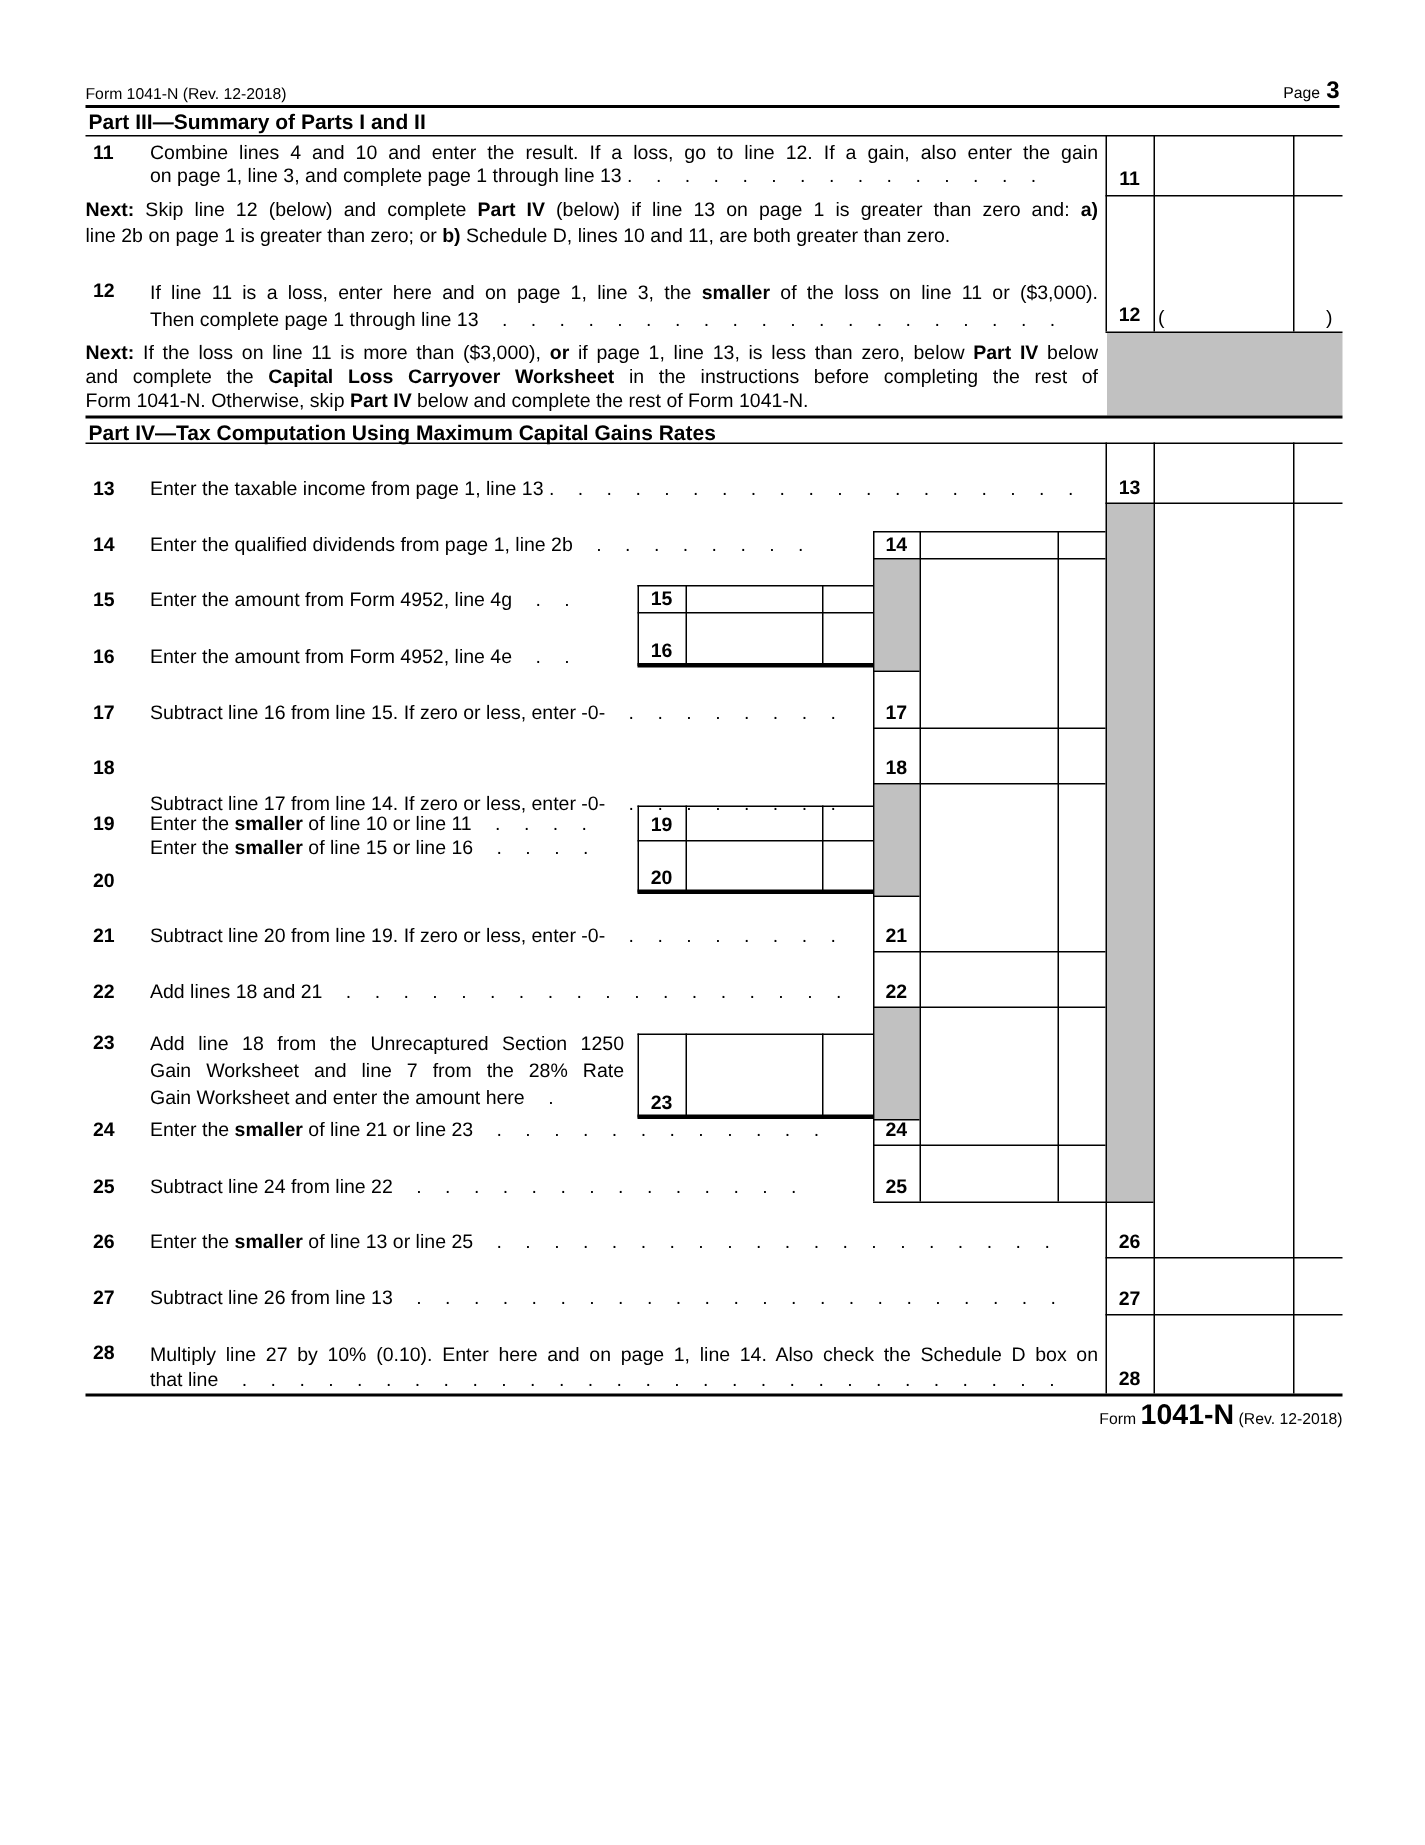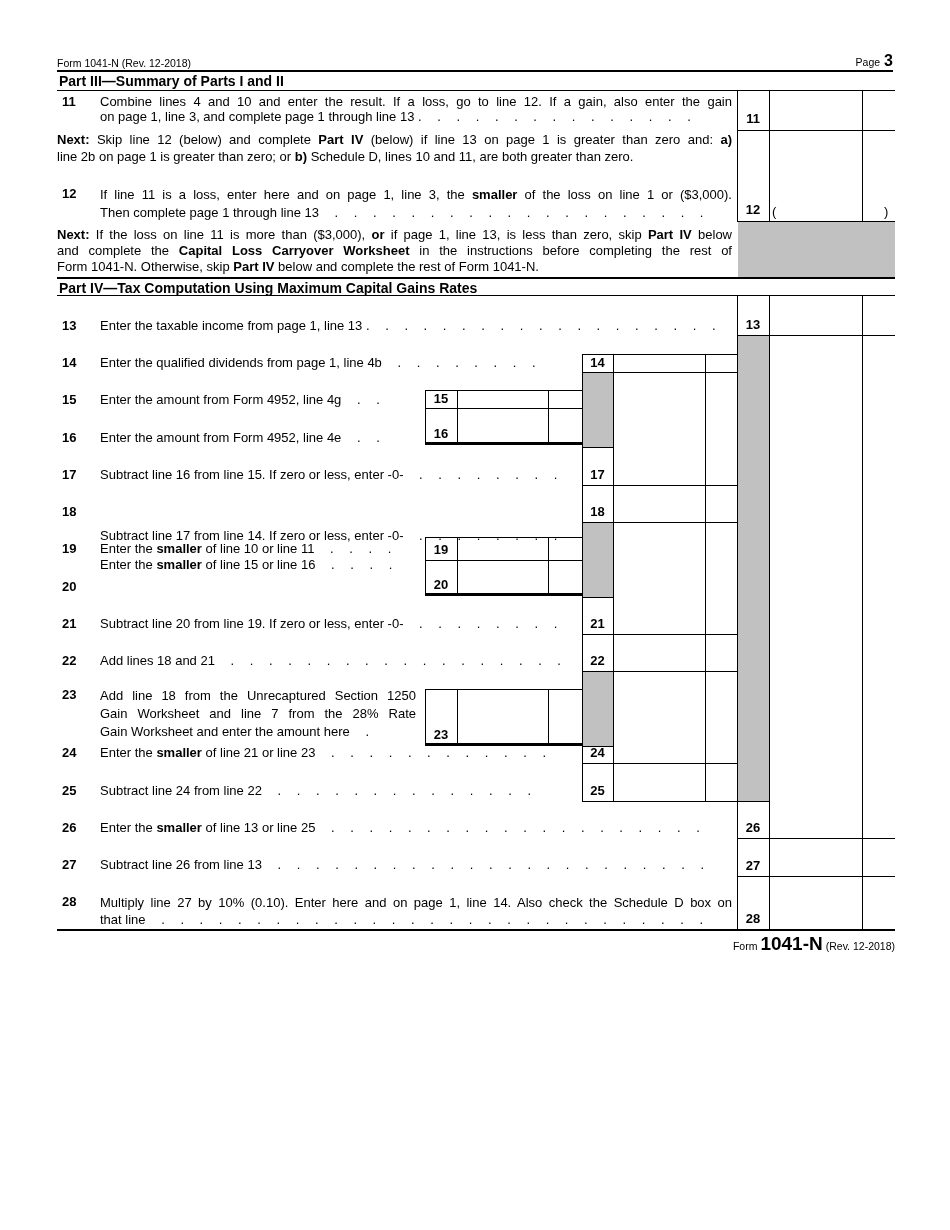--- a/index.html
+++ b/index.html
@@ -50,44 +50,44 @@
   <span class="elabel el-outer" style="top:111px">11</span>
   <div class="field" style="left:770px;top:95px;width:124px;height:34px"></div>
 
   <div class="txt nexts" style="top:131px;line-height:17px">
       <div class="jline"><span style="font-weight: bold;">Next:</span><span> Skip line 12 (below) and complete </span><span style="font-weight: bold;">Part IV</span><span> (below) if line 13 on page 1 is greater than zero and: </span><span style="font-weight: bold;">a)</span></div>
       <div><span>line 2b on page 1 is greater than zero; or </span><span style="font-weight: bold;">b)</span><span> Schedule D, lines 10 and 11, are both greater than zero.</span></div>
     </div>
 
   <span class="num" style="top:186px">12</span>
   <div class="txt w-outer" style="top:186px;line-height:18px">
-      <div class="jline"><span>If line 11 is a loss, enter here and on page 1, line 3, the </span><span style="font-weight: bold;">smaller</span><span> of the loss on line 1 or ($3,000).</span></div>
+      <div class="jline"><span>If line 11 is a loss, enter here and on page 1, line 3, the </span><span style="font-weight: bold;">smaller</span><span> of the loss on line 11 or ($3,000).</span></div>
       <div><span>Then complete page 1 through line 13</span><span class="dots">   .  .  .  .  .  .  .  .  .  .  .  .  .  .  .  .  .  .  .  .</span></div>
     </div>
   <span class="elabel el-outer" style="top:202px">12</span>
   <span class="paren" style="left:772px;top:204px">(</span>
   <span class="paren" style="left:884px;top:204px">)</span>
   <div class="field" style="left:780px;top:186px;width:100px;height:34px"></div>
 
   <div class="txt nexts" style="top:227px;line-height:16px">
-      <div class="jline"><span style="font-weight: bold;">Next:</span><span> If the loss on line 11 is more than ($3,000), </span><span style="font-weight: bold;">or</span><span> if page 1, line 13, is less than zero, skip </span><span style="font-weight: bold;">Part IV</span><span> below</span></div>
+      <div class="jline"><span style="font-weight: bold;">Next:</span><span> If the loss on line 11 is more than ($3,000), </span><span style="font-weight: bold;">or</span><span> if page 1, line 13, is less than zero, below </span><span style="font-weight: bold;">Part IV</span><span> below</span></div>
       <div class="jline"><span>and complete the </span><span style="font-weight: bold;">Capital Loss Carryover Worksheet</span><span> in the instructions before completing the rest of</span></div>
       <div><span>Form 1041-N. Otherwise, skip </span><span style="font-weight: bold;">Part IV</span><span> below and complete the rest of Form 1041-N.</span></div>
     </div>
 
   <span class="num" style="top:318px">13</span>
   <div class="txt w-outer" style="top:318px">
       <div><span>Enter the taxable income from page 1, line 13 .</span><span class="dots">  .  .  .  .  .  .  .  .  .  .  .  .  .  .  .  .  .  .</span></div>
     </div>
   <span class="elabel el-outer" style="top:317px">13</span>
   <div class="field" style="left:770px;top:300px;width:124px;height:34px"></div>
 
   <span class="num" style="top:355px">14</span>
   <div class="txt w-mid" style="top:355px">
-      <div><span>Enter the qualified dividends from page 1, line 4b</span><span class="dots">   .  .  .  .  .  .  .  .</span></div>
+      <div><span>Enter the qualified dividends from page 1, line 2b</span><span class="dots">   .  .  .  .  .  .  .  .</span></div>
     </div>
   <span class="elabel el-mid" style="top:355px">14</span>
   <div class="field" style="left:614px;top:355px;width:122px;height:16px"></div>
 
   <span class="num" style="top:392px">15</span>
   <div class="txt w-inner" style="top:392px">
       <div><span>Enter the amount from Form 4952, line 4g</span><span class="dots">  .  .</span></div>
     </div>
   <span class="elabel el-inner" style="top:391px">15</span>
   <div class="field" style="left:458px;top:391px;width:123px;height:16px"></div>

